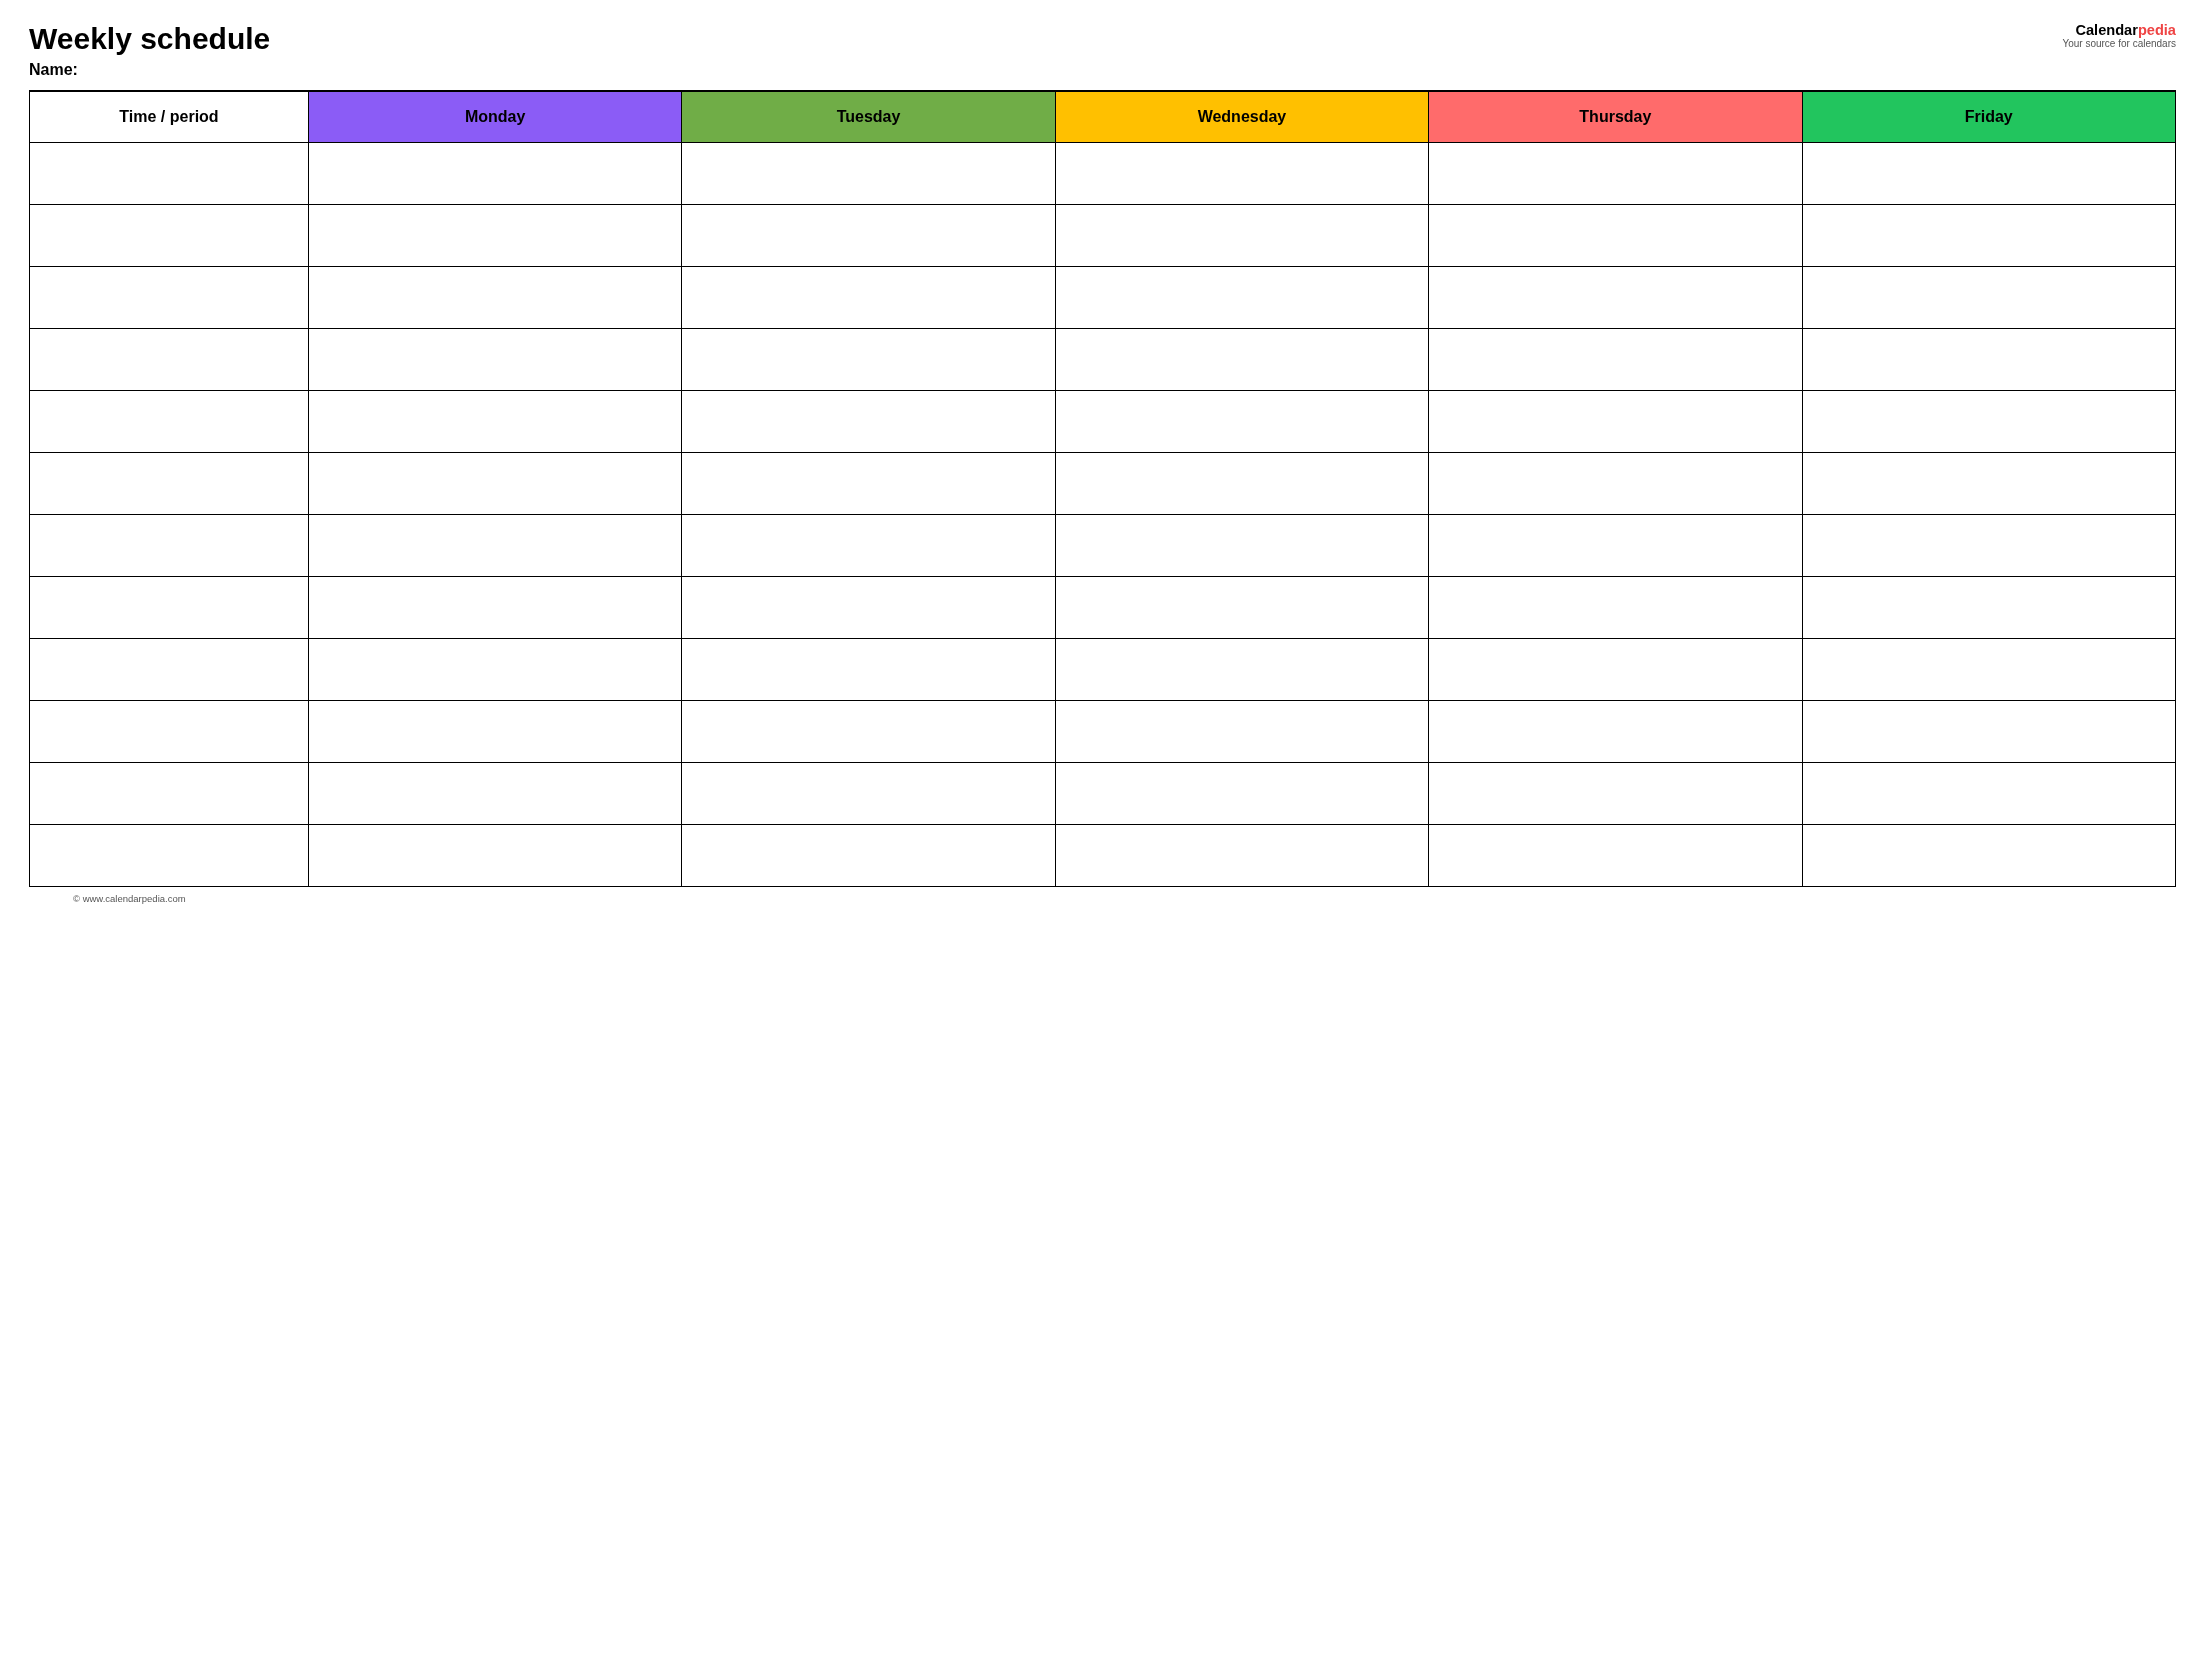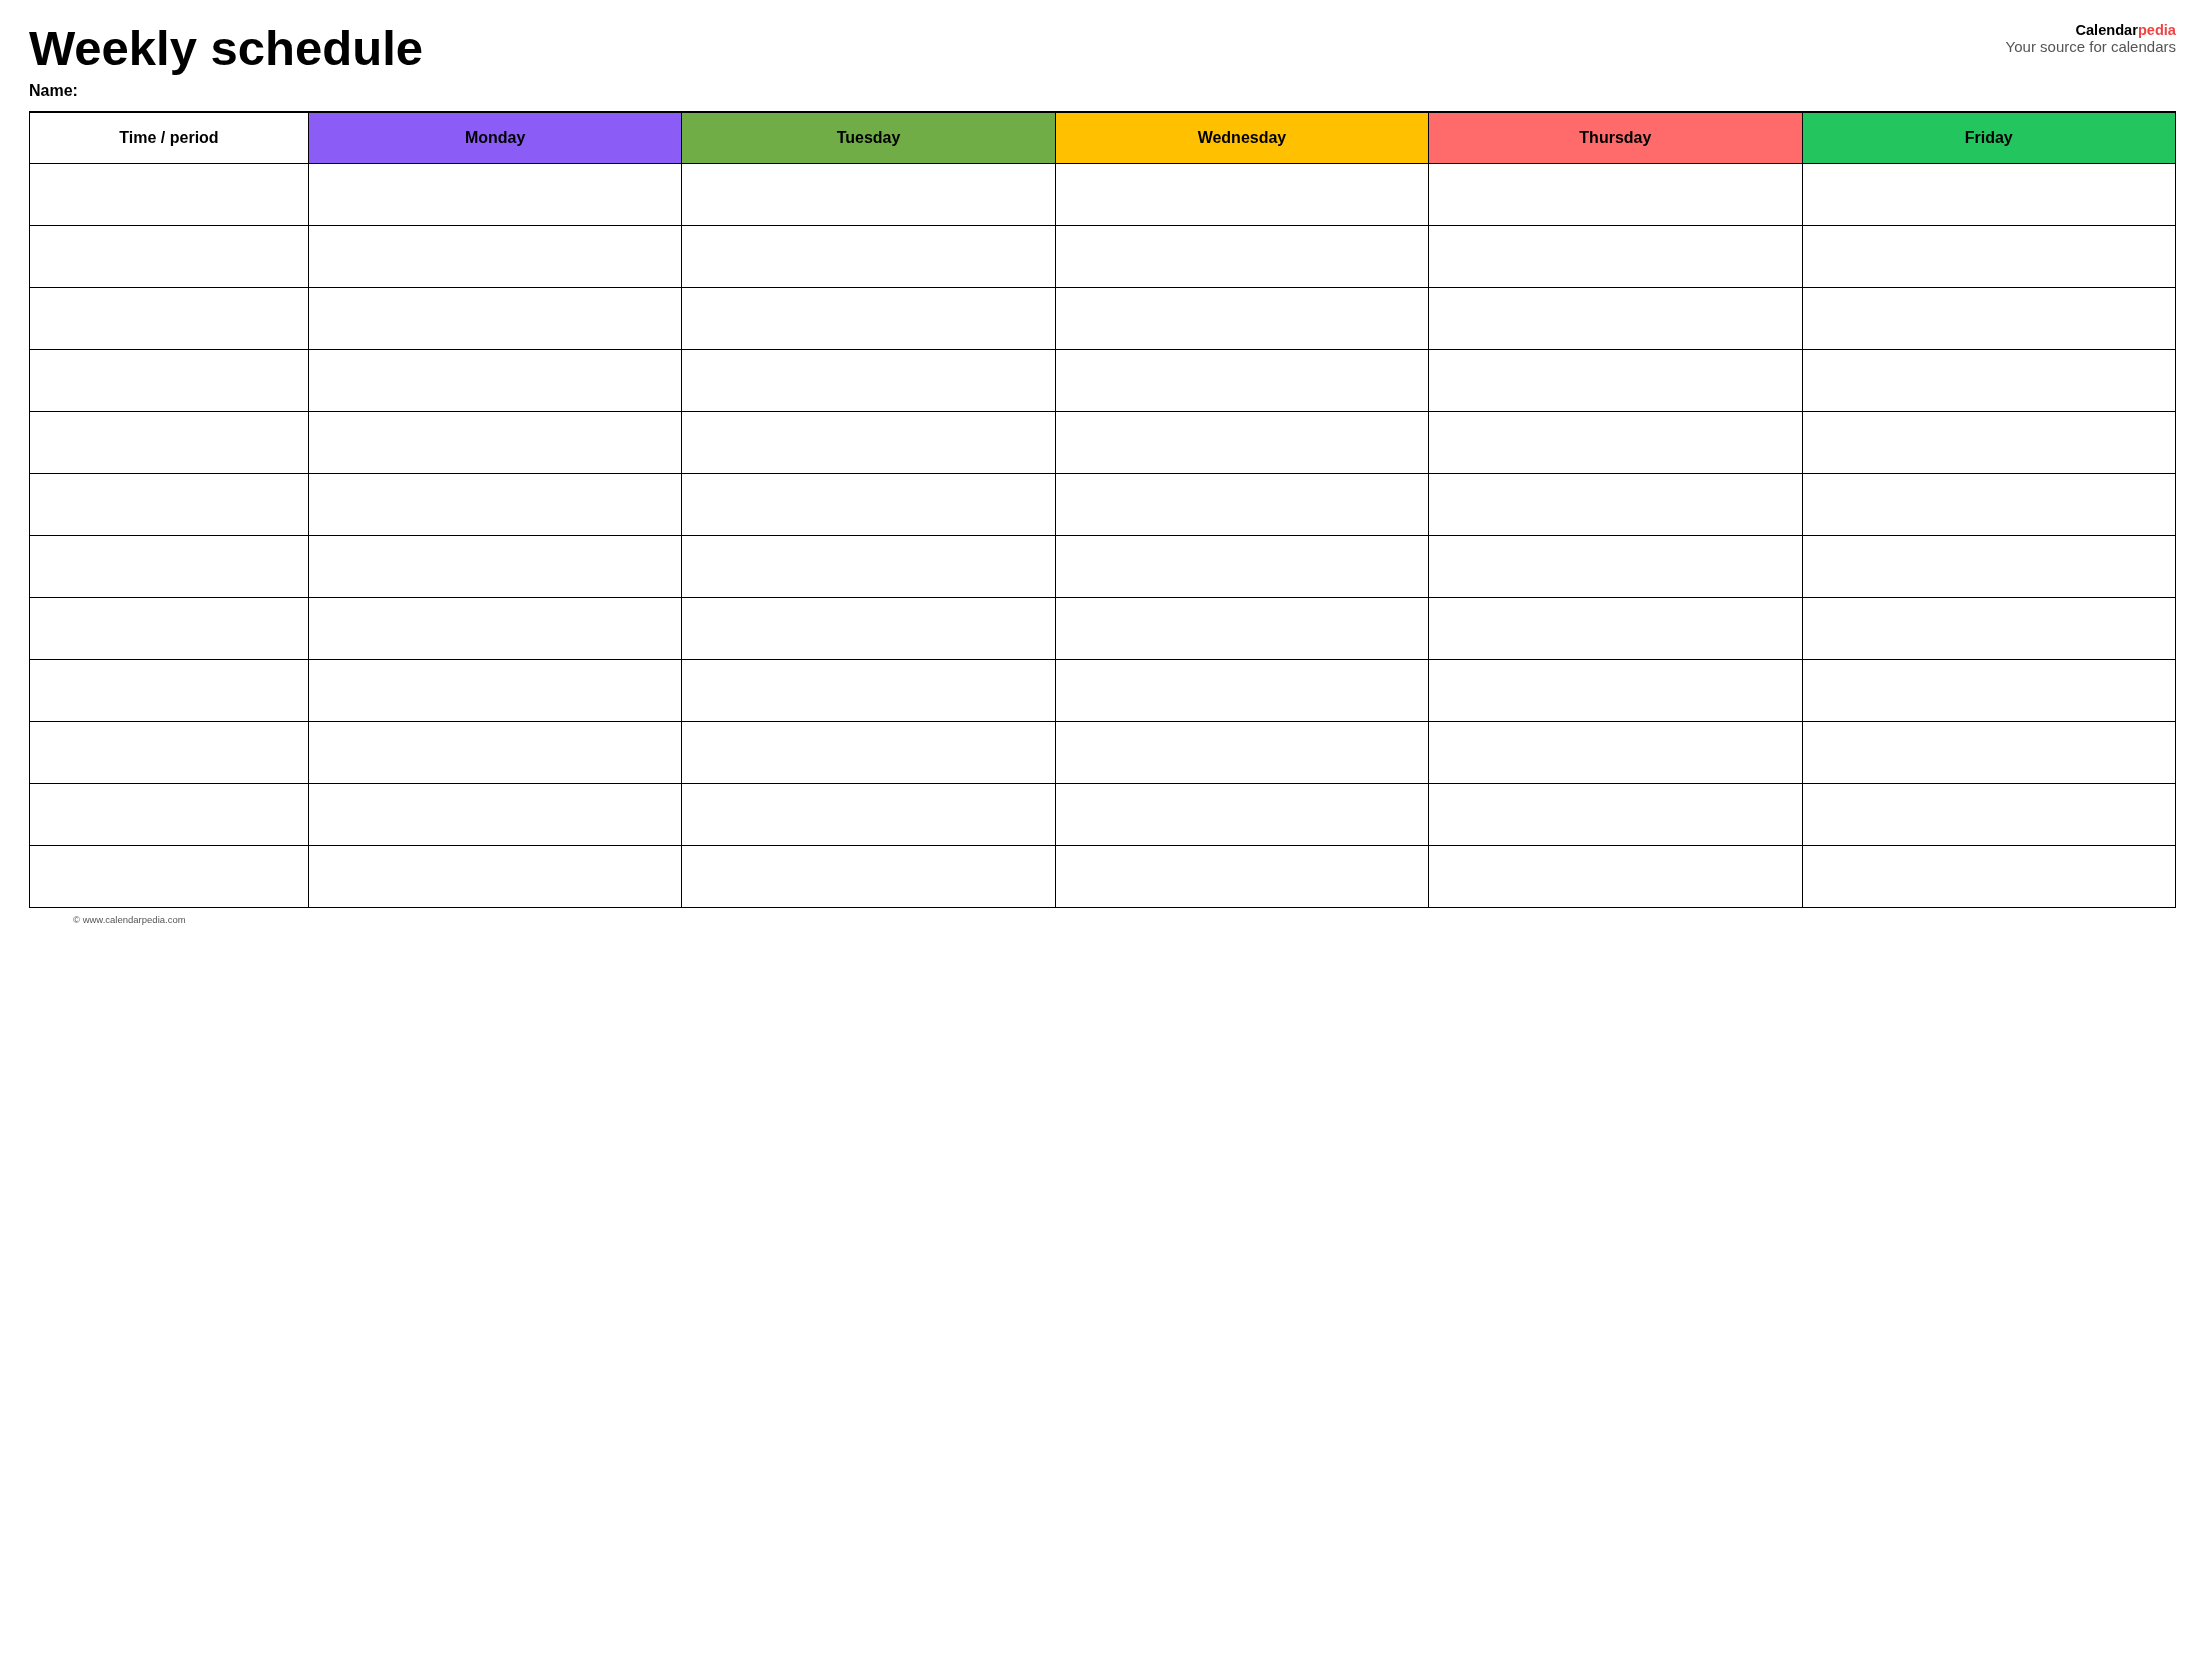--- a/index.html
+++ b/index.html
@@ -19,21 +19,21 @@
       justify-content: space-between;
       align-items: flex-start;
       margin-bottom: 7.3px;
     }
 
     .title-area {
       flex: 1;
     }
 
     .main-title {
-      font-size: 49px;
+      font-size: 30px;
       font-weight: bold;
       color: #000000;
       line-height: 1.1;
     }
 
     .name-label {
       font-size: 16px;
       font-weight: bold;
       color: #000000;
       margin-top: 5.9px;
@@ -48,21 +48,21 @@
       font-size: 14.6px;
       font-weight: bold;
       color: #000000;
     }
 
     .logo-text .pedia {
       color: #ef4444;
     }
 
     .logo-subtitle {
-      font-size: 15px;
+      font-size: 10px;
       color: #555555;
       text-align: right;
     }
 
     .divider {
       border: none;
       border-top: 1.5px solid #000000;
       margin: 11px 0 0 0;
     }
 

